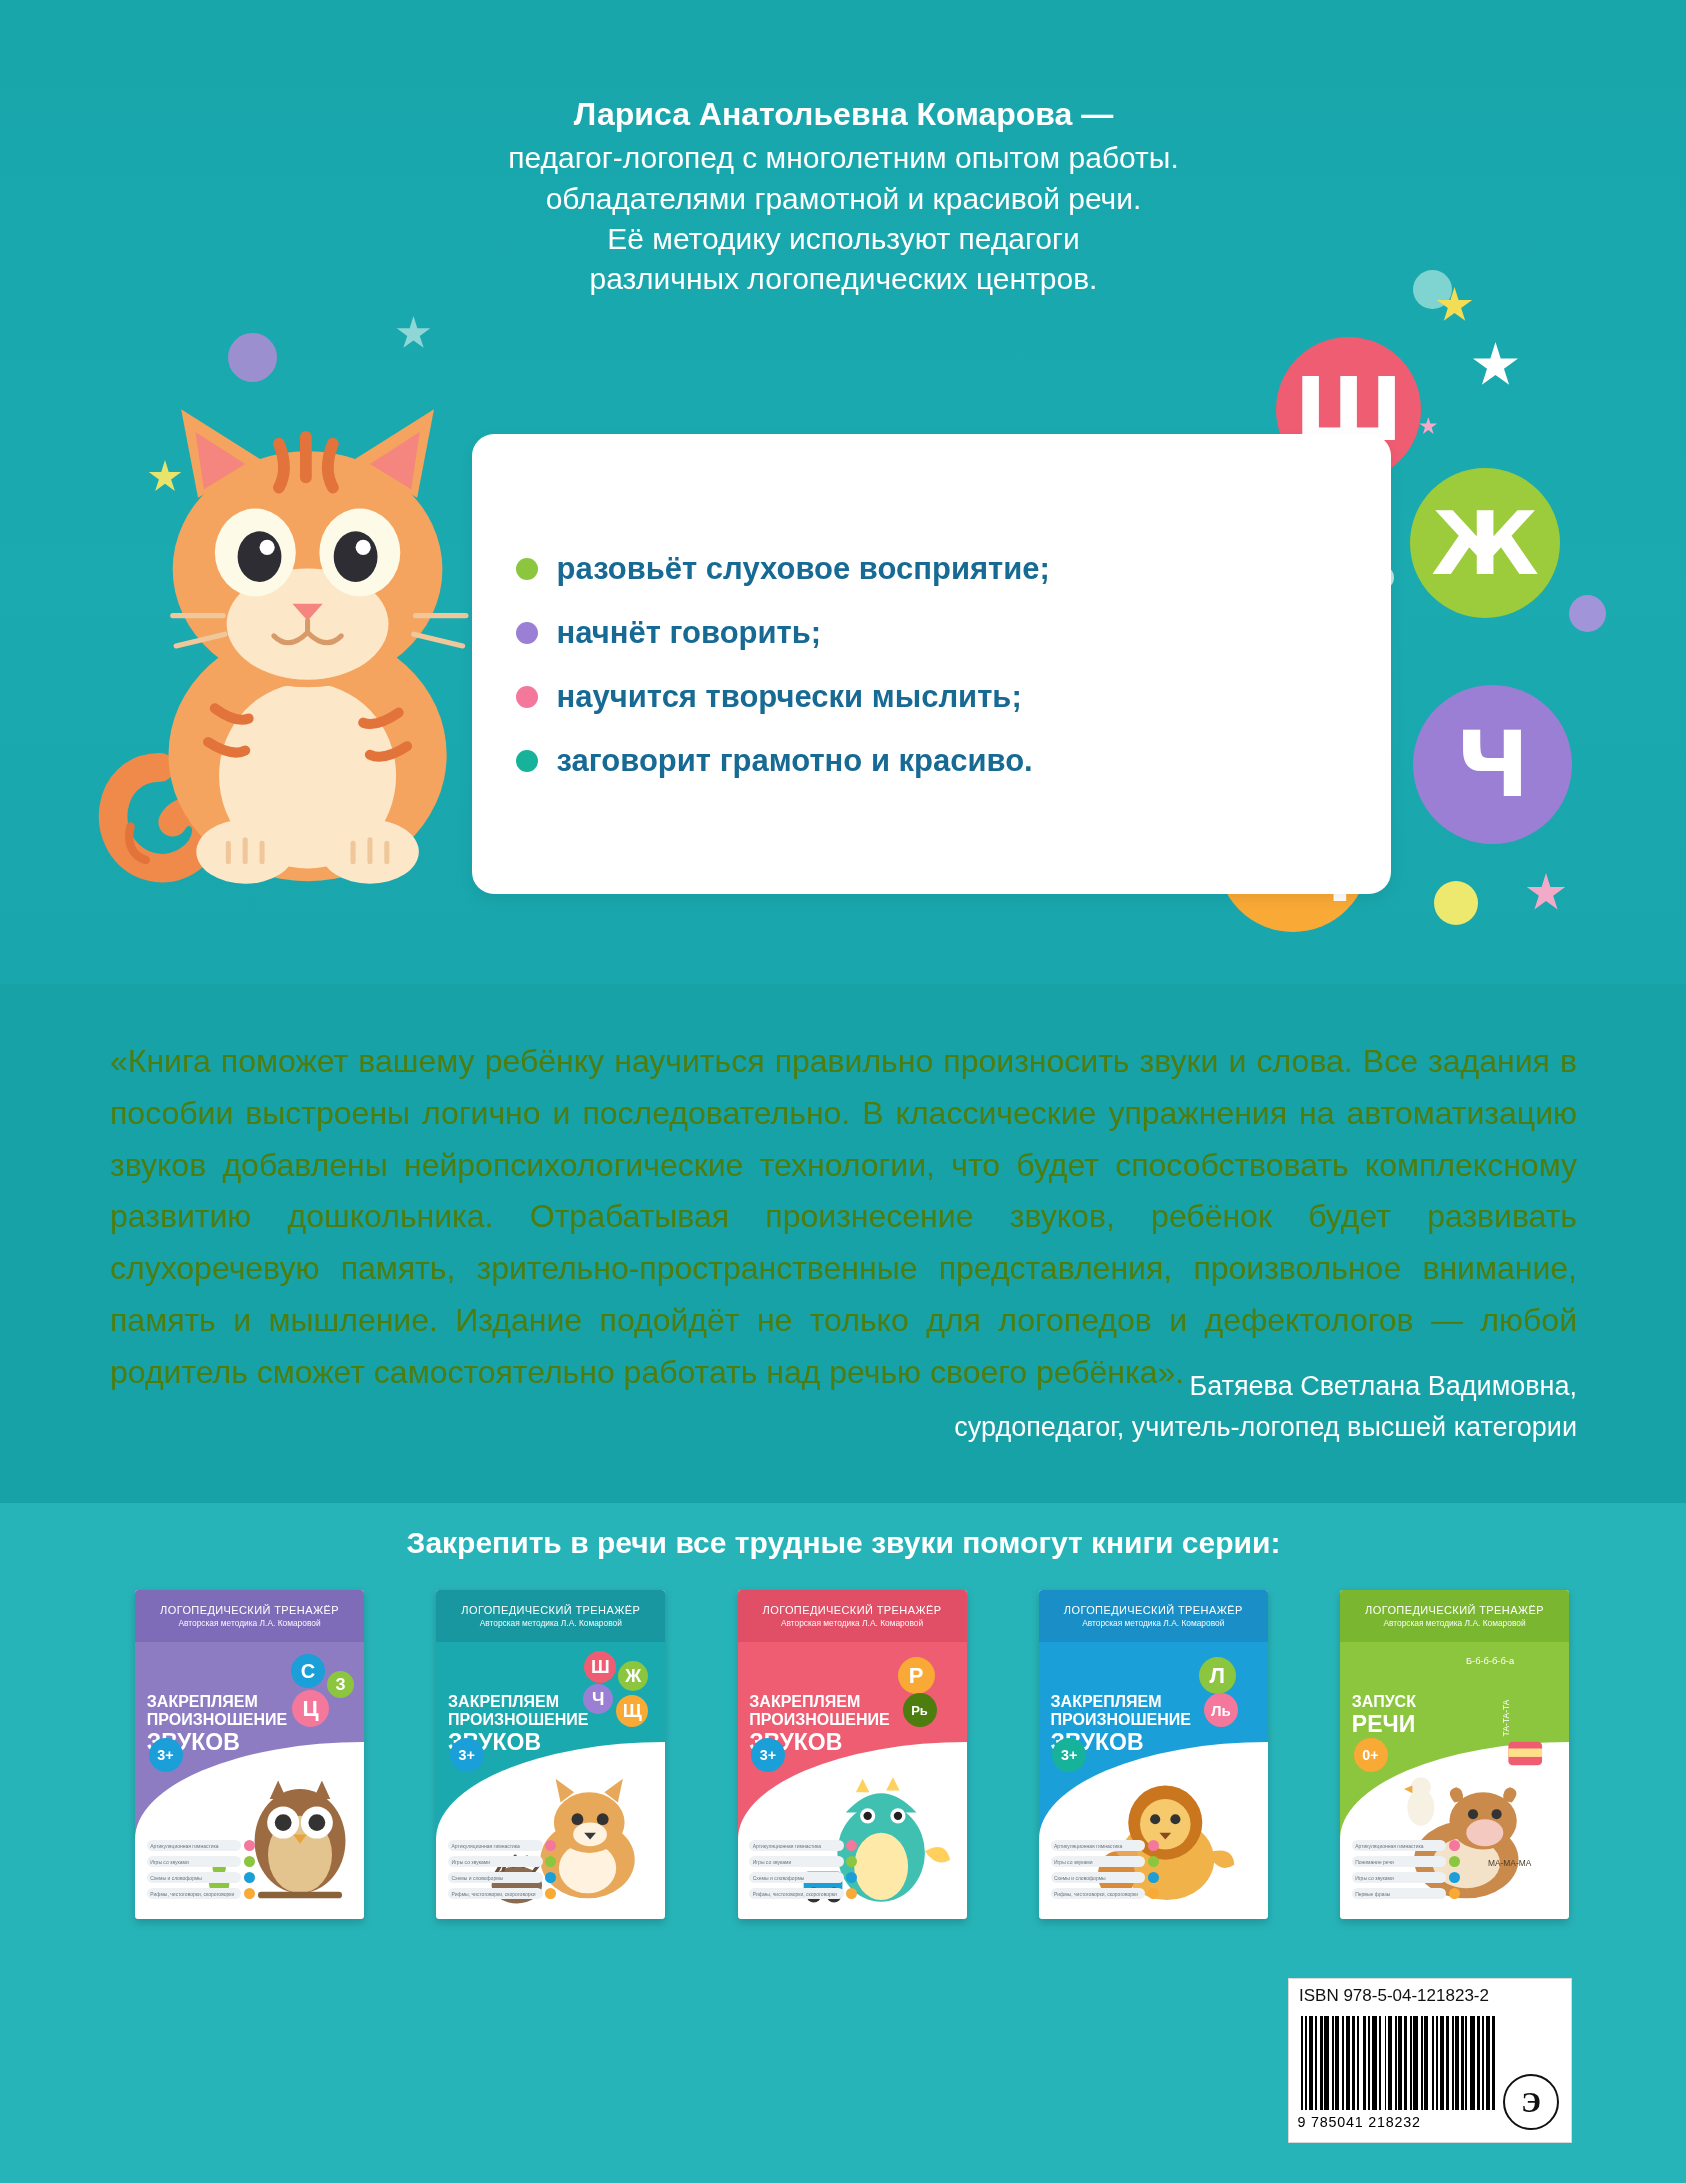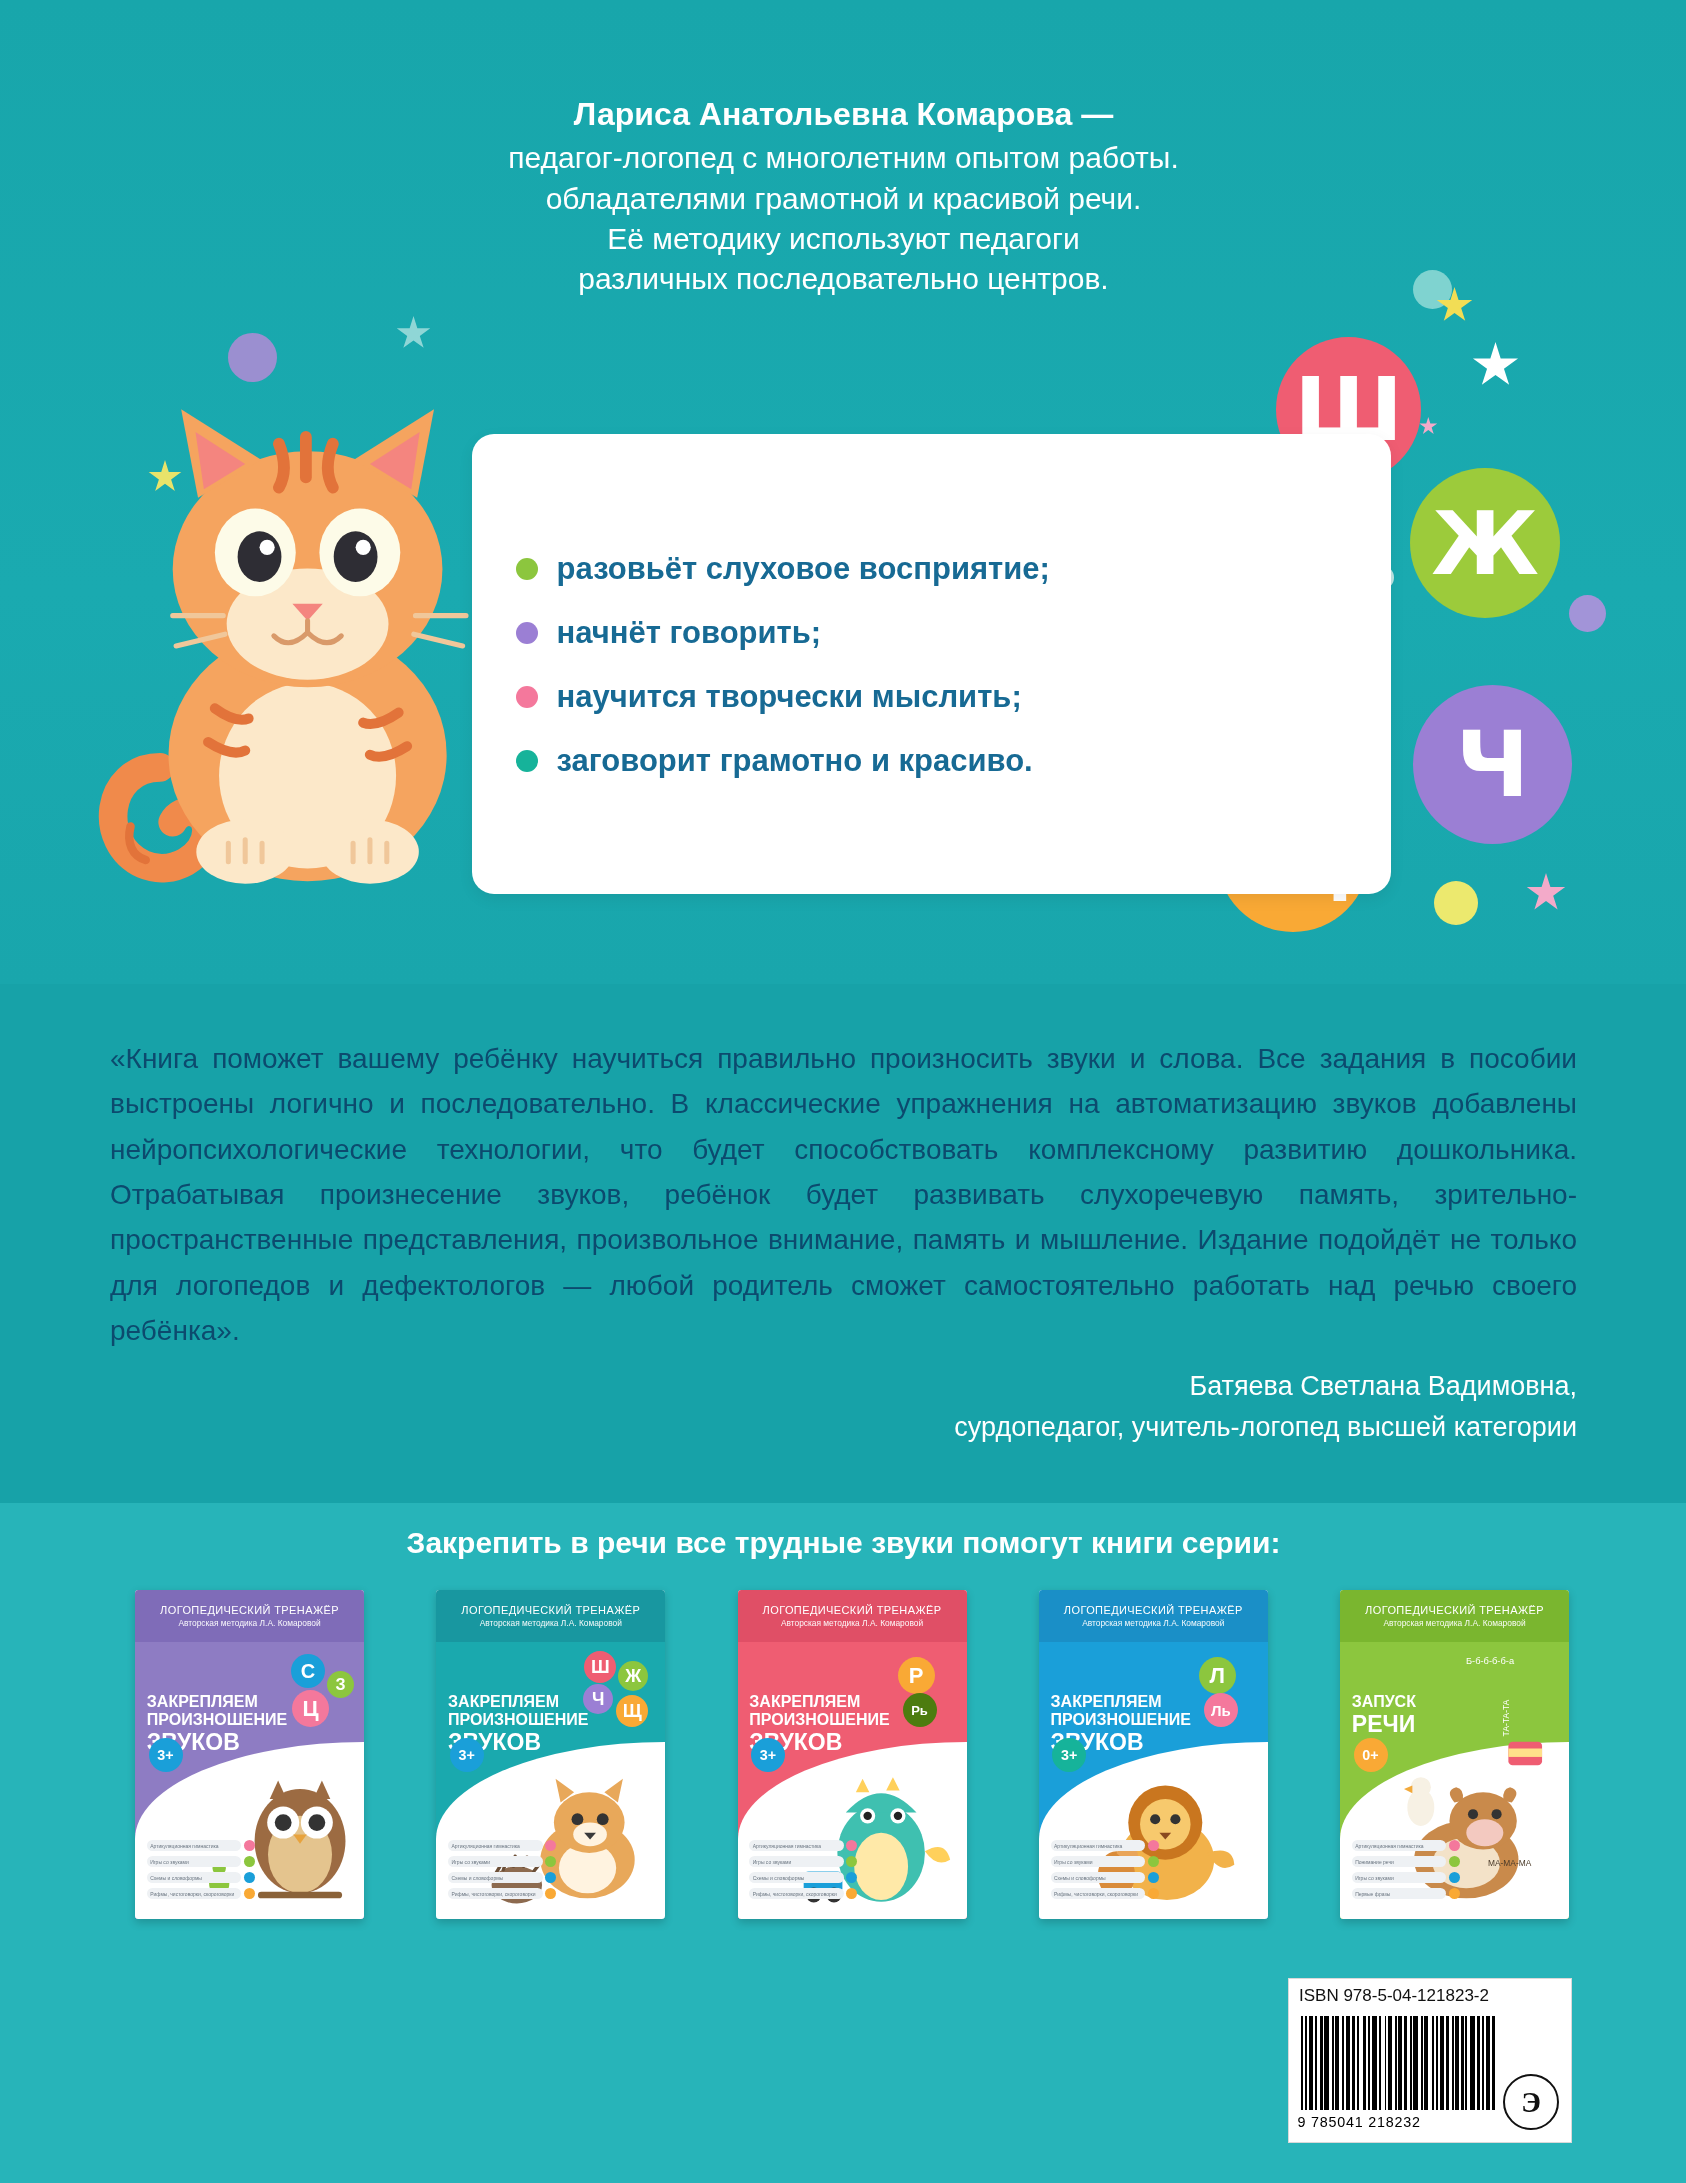--- a/index.html
+++ b/index.html
@@ -123,22 +123,22 @@
   }
 
   
   .cat { position: absolute; left: 80px; top: 371px; width: 472px; height: 523px; }
 
   
   .review {
     position: absolute;
     left: 110px; top: 1036px;
     width: 1467px;
-    color: #0c4a6e;
-    font-size: 28px;
+    color: #4d7c0f;
+    font-size: 32px;
     line-height: 1.62;
     text-align: justify;
   }
   .review p { text-align: justify; }
   .reviewer {
     position: absolute;
     left: 110px; top: 1366px;
     width: 1467px;
     text-align: right;
     color: #ffffff;
@@ -303,21 +303,21 @@
     <div class="deco deco-circle" style="left:1569px; top:595px; width:37px; height:37px; background:#a294d8;"></div>
     <div class="deco star" style="left:1526px; top:873px; width:40px; height:40px; background:#f3aac9;"></div>
     <div class="deco deco-circle" style="left:1434px; top:881px; width:44px; height:44px; background:#ece96e;"></div>
     <div class="deco star" style="left:1419px; top:417px; width:18.6px; height:18.6px; background:#f3aac9;"></div>
 
     <div class="author-block">
       <span class="author-name">Лариса Анатольевна Комарова —</span>
       <span class="author-line">педагог-логопед с многолетним опытом работы.</span>
       <span class="author-line">обладателями грамотной и красивой речи.</span>
       <span class="author-line">Её методику используют педагоги</span>
-      <span class="author-line">различных последовательно центров.</span>
+      <span class="author-line">различных логопедических центров.</span>
     </div>
 
     <div class="letter-circle" style="left:1276px; top:337px; width:145px; height:145px; background:#ef5d72; font-size:88px;">
       <span>Ш</span>
     </div>
     <div class="letter-circle" style="left:1410px; top:468px; width:150px; height:150px; background:#9ccb3b; font-size:88px;">
       <span>Ж</span>
     </div>
     <div class="letter-circle" style="left:1413px; top:685px; width:159px; height:159px; background:#9b7fd4; font-size:91px;">
       <span>Ч</span>

